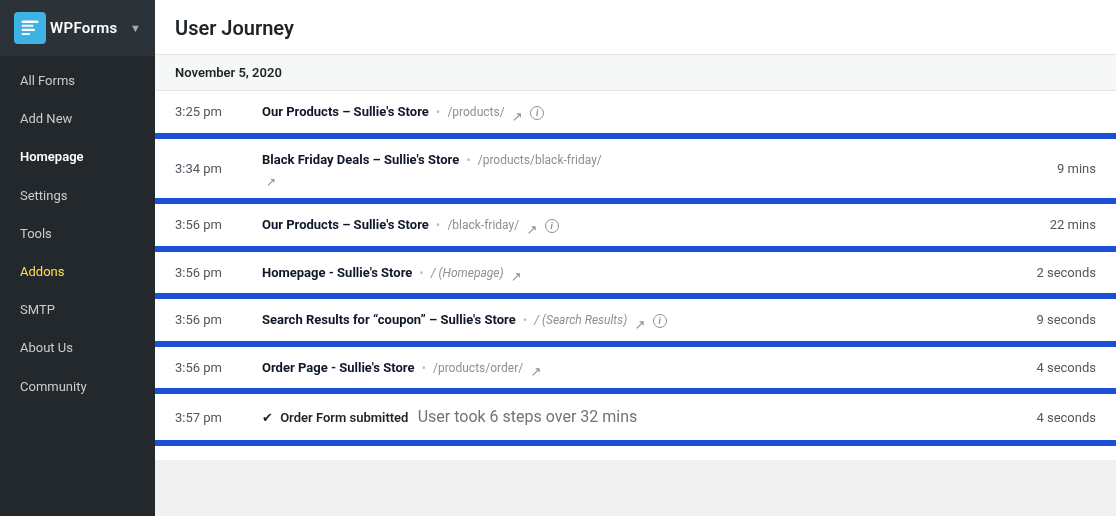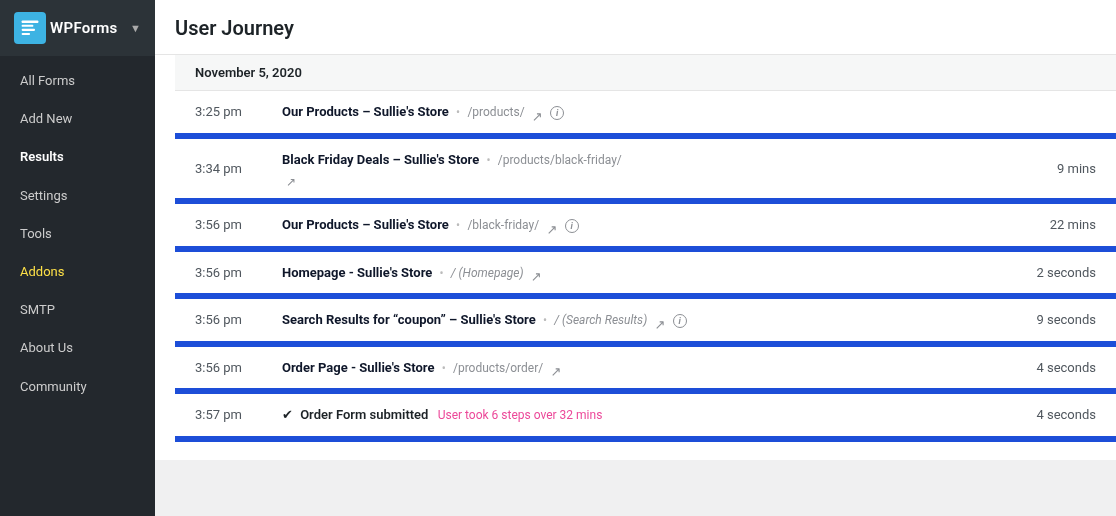--- a/index.html
+++ b/index.html
@@ -99,21 +99,20 @@
     .main-header h1 {
       font-size: 20px;
       font-weight: 600;
       color: #1d2327;
     }
 
     .content-area {
       flex: 1;
       overflow-y: auto;
       background: #fff;
-      margin-left: 20px;
     }
 
     .date-header {
       background: #f6f7f7;
       padding: 10px 20px;
       font-size: 13px;
       font-weight: 600;
       color: #1d2327;
       border-bottom: 1px solid #e5e5e5;
     }
@@ -199,22 +198,22 @@
       font-weight: 600;
       color: #1d2327;
     }
 
     .check-mark {
       color: #1d2327;
       margin-right: 4px;
     }
 
     .sub-note {
-      color: #ec4899;
-      font-size: 12px;
+      color: #737373;
+      font-size: 16px;
       margin-left: 6px;
     }
 
     .title-line2 {
       display: block;
       color: #8c8f94;
       font-size: 12px;
     }
   </style>
 </head>
@@ -230,21 +229,21 @@
         <rect x="2" y="18" width="10" height="2.5" rx="1"></rect>
       </svg>
     </div>
     <span class="logo-text">WPForms</span>
     <span style="margin-left:auto;color:#aaa;font-size:11px;">▼</span>
   </div>
 
   <nav class="sidebar-nav">
     <a class="nav-item">All Forms</a>
     <a class="nav-item">Add New</a>
-    <a class="nav-item active">Results</a>
+    <a class="nav-item active">Homepage</a>
     <a class="nav-item">Settings</a>
     <a class="nav-item">Tools</a>
     <a class="nav-item highlight">Addons</a>
     <a class="nav-item">SMTP</a>
     <a class="nav-item">About Us</a>
     <a class="nav-item">Community</a>
   </nav>
 </div>
 
 <div class="main">

